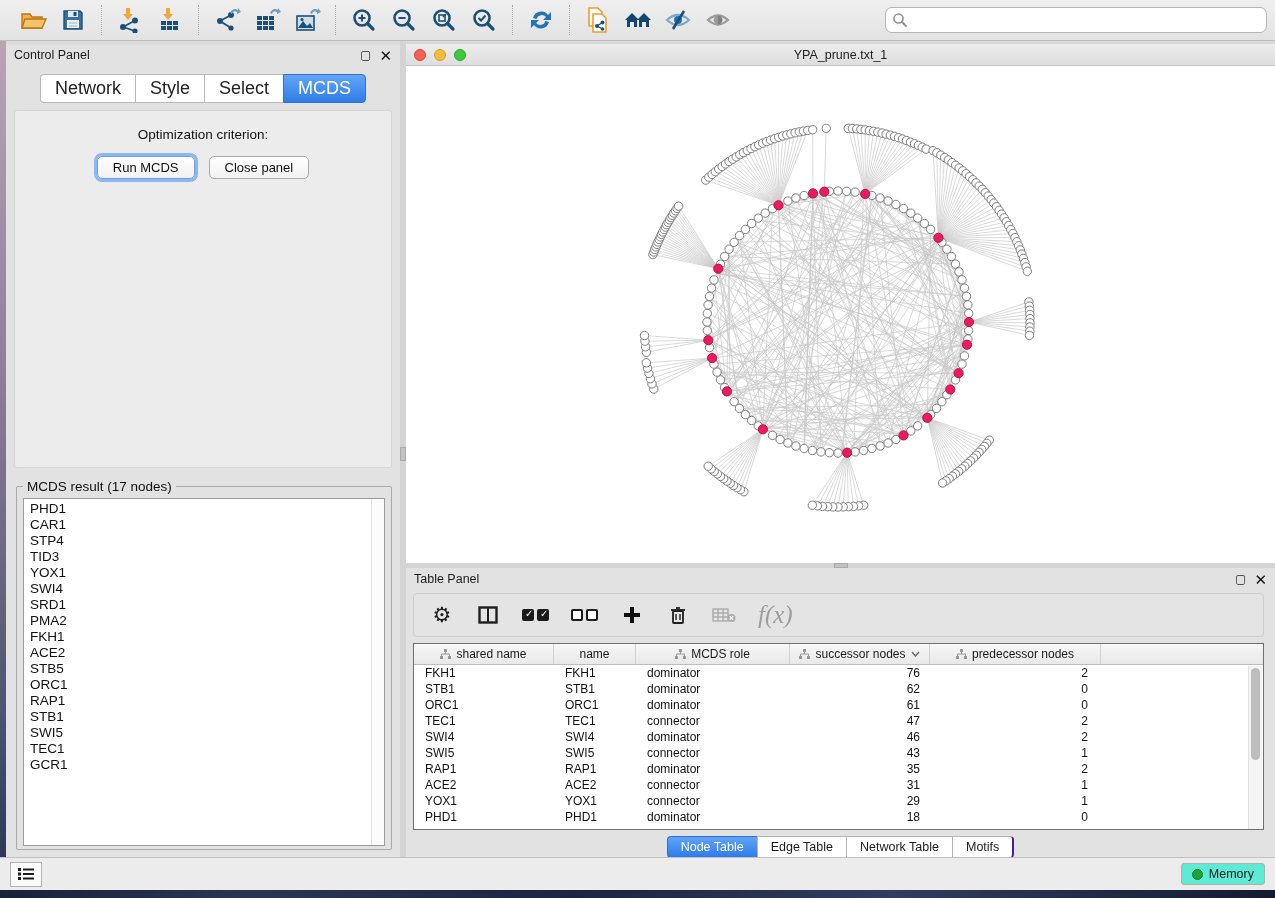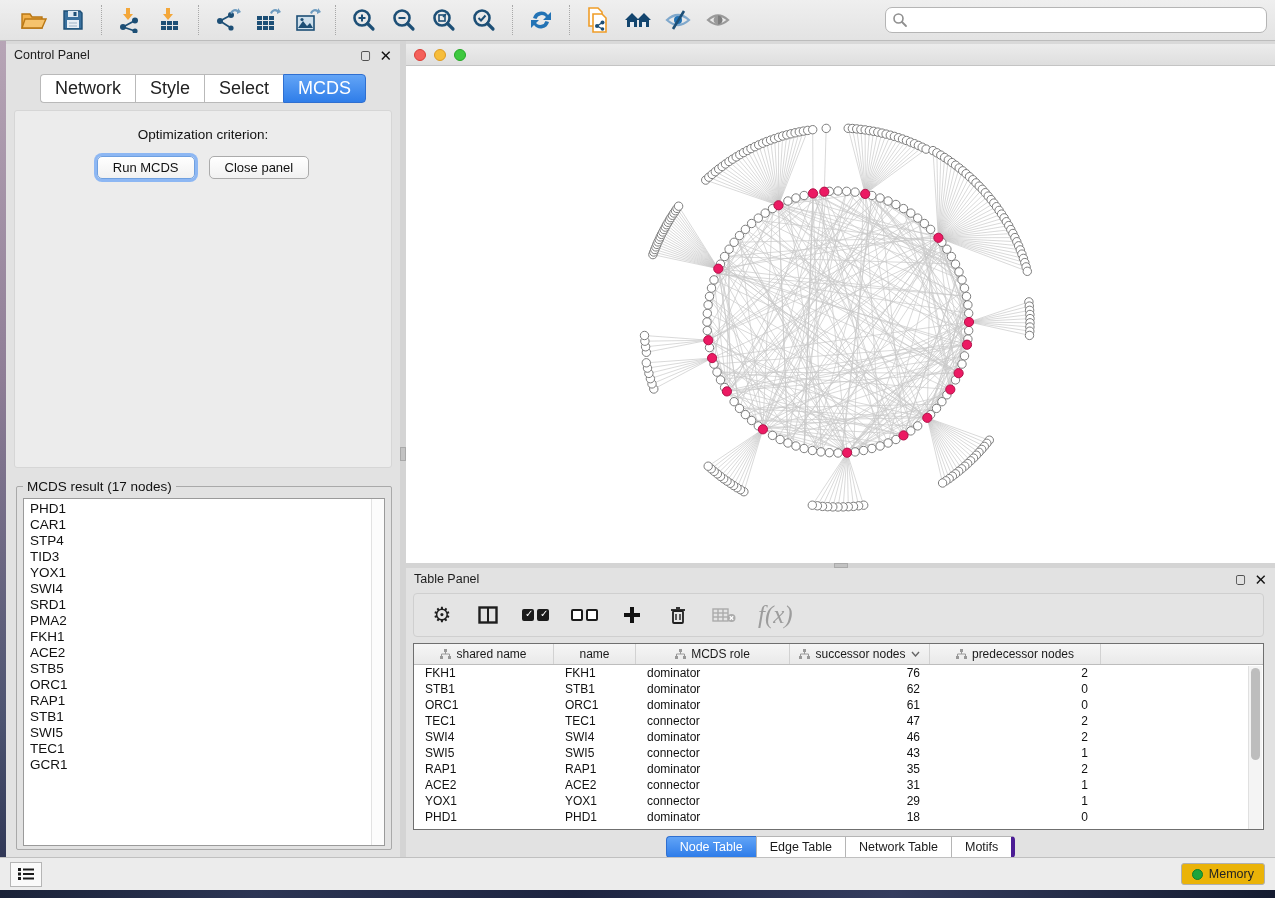--- a/index.html
+++ b/index.html
@@ -97,28 +97,28 @@
   .tbody .tr { display:flex; height:16px; }
   .td { font-size:12px; line-height:16px; color:#111; white-space:nowrap; overflow:hidden; }
   .td.l { padding-left:11px; text-align:left; }
   .td.r { text-align:right; }
   .tbl-vscroll { position:absolute; right:1px; top:22px; width:14px; height:164px; background:#f4f4f4; border-left:1px solid #e0e0e0; }
   .tbl-vscroll .thumb { position:absolute; left:2px; top:2px; width:9px; height:92px; background:#bdbdbd; border-radius:5px; }
 
   .bottom-tabs { display:flex; justify-content:center; margin-top:6px; }
   .btab { padding:3px 13px; background:#fff; border:1px solid #b5b5b5; border-right:none; font-size:12.5px; color:#1a1a1a; cursor:pointer; }
   .btab:first-child { border-radius:4px 0 0 4px; }
-  .btab:last-child { border-radius:0 4px 4px 0; border-right:4px solid #4c1d95; }
+  .btab:last-child { border-radius:0 4px 4px 0; border-right:2px solid #4c1d95; }
   .btab.active { background:linear-gradient(#61a4f7,#2e7ce9); color:#fff; border-color:#2f6fd0; }
 
   
   .status-bar { position:absolute; left:0; top:857px; width:1275px; height:33px; background:#ececec; border-top:1px solid #c0c0c0;
     display:flex; align-items:center; padding:0 10px; }
   .sb-left-btn { width:32px; height:25px; background:#fafafa; border:1px solid #b5b5b5; display:flex; align-items:center; justify-content:center; cursor:pointer; }
-  .memory-btn { margin-left:auto; display:flex; align-items:center; gap:6px; background:#eab308; border:1px solid #b0b0b0;
+  .memory-btn { margin-left:auto; display:flex; align-items:center; gap:6px; background:#5eead4; border:1px solid #b0b0b0;
     border-radius:3px; padding:3px 10px; font-size:12.5px; cursor:pointer; }
   .mem-dot { width:11px; height:11px; border-radius:50%; background:#1ca43b; border:1px solid #0f7d2a; }
 </style>
 </head>
 <body>
 
 <div class="screen">
 
   <div class="toolbar">
     <div class="tb-group">
@@ -339,20 +339,21 @@
       </div>
     </fieldset>
   </div>
 
   <div class="v-splitter">
       <div class="handle"></div>
     </div>
 
   <div class="network-panel">
     <div class="net-titlebar">
+      <span class="net-title">YPA_prune.txt_1</span>
       <span class="traffic">
         <span class="tl red"></span>
         <span class="tl yellow"></span>
         <span class="tl green"></span>
       </span>
     </div>
     <div class="net-canvas">
       <svg id="graph-svg" width="867" height="495" viewBox="0 0 867 495">
           <g stroke="#9c9c9c" stroke-width="0.7" opacity="0.55">
             <line x1="407.0" y1="127.4" x2="549.5" y2="198.1"></line>

